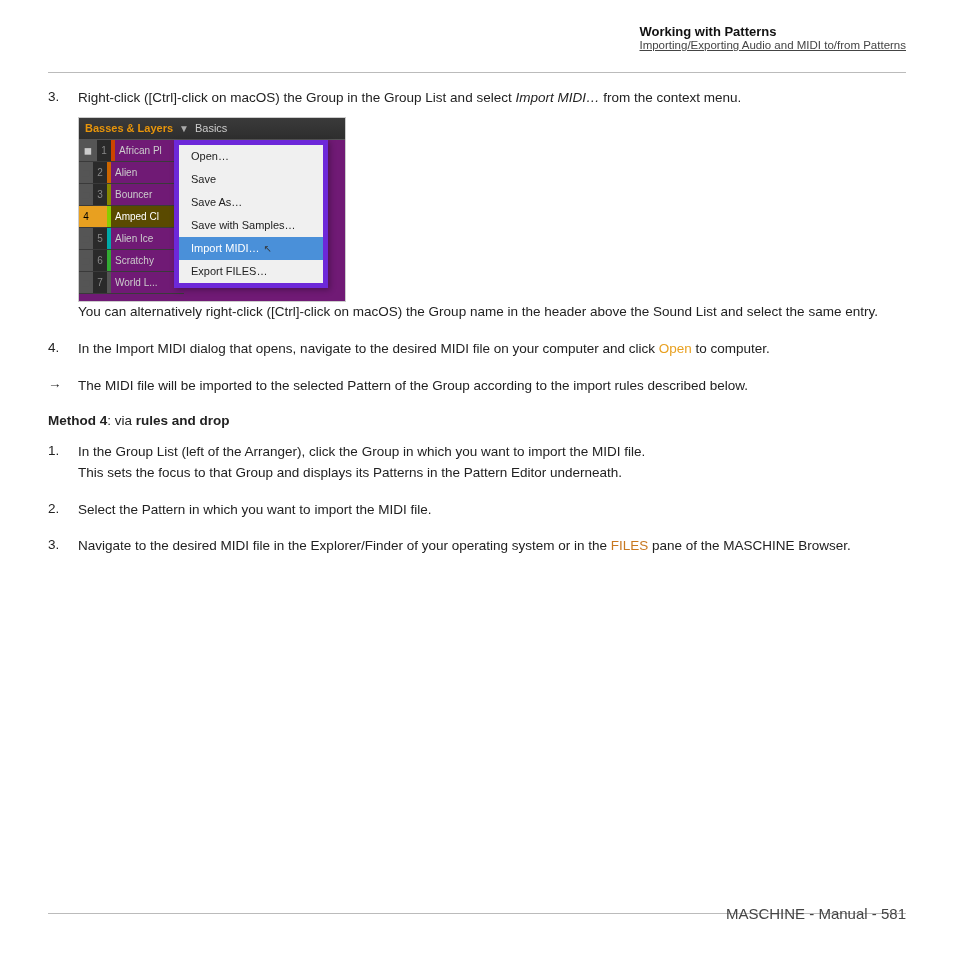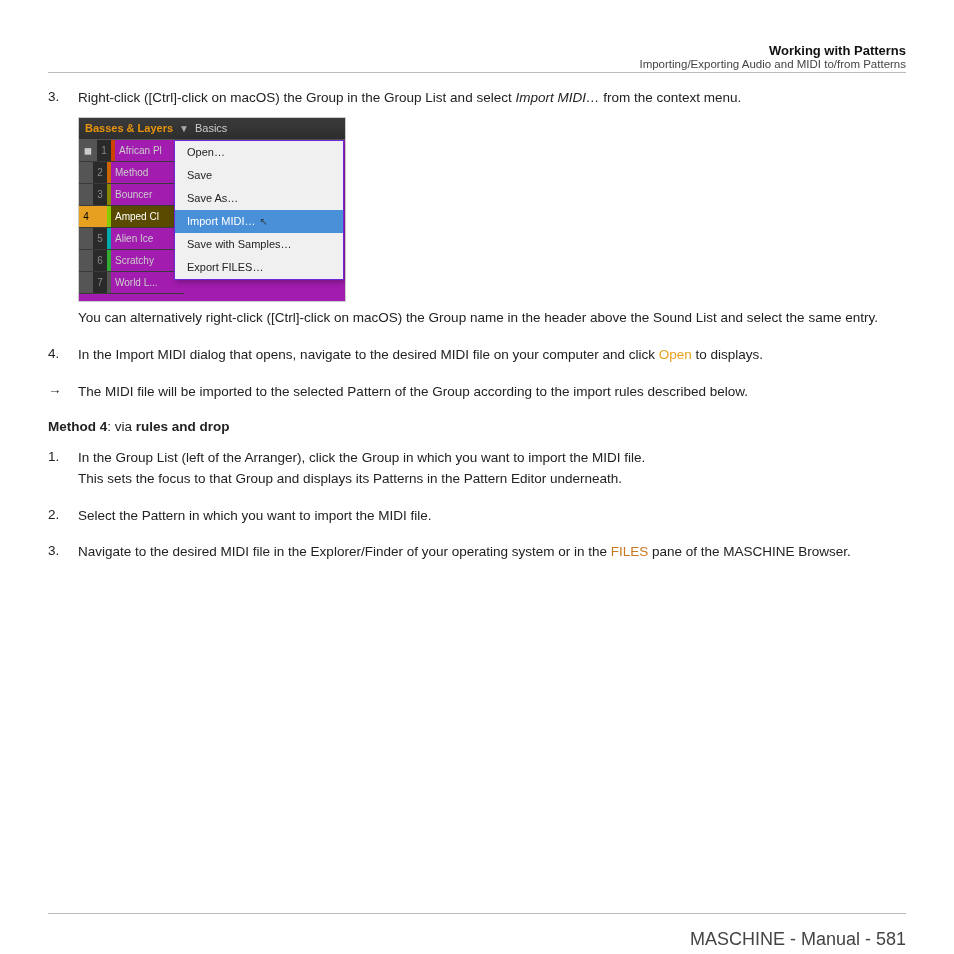--- a/index.html
+++ b/index.html
@@ -10,32 +10,33 @@
       font-family: Arial, Helvetica, sans-serif;
       font-size: 14px;
       color: #222;
       position: relative;
       overflow: hidden;
     }
 
     
     .page-header {
       position: absolute;
-      top: 43px;
-      right: 48px;
-      text-align: right;
+      top: 24px;
+      right: 48px;
+      text-align: left;
     }
     .page-header .title-bold {
       font-weight: bold;
       font-size: 13px;
       color: #111;
     }
     .page-header .subtitle {
       font-size: 11.5px;
       color: #444;
+      text-decoration: underline;
     }
 
     
     .header-rule {
       position: absolute;
       top: 72px;
       left: 48px;
       right: 48px;
       height: 1px;
       background: #bbb;
@@ -97,23 +98,22 @@
     .link-files {
       color: #c87820;
       text-decoration: none;
     }
 
     
     .screenshot-box {
       border: 1px solid #ccc;
       width: 268px;
       margin-top: 8px;
-      margin-bottom: 6px;
       font-size: 11px;
-      background: #a21caf;
+      background: #701a75;
       position: relative;
     }
 
     
     .ss-header {
       background: linear-gradient(to bottom, #3a3a3a, #2e2e2e);
       display: flex;
       align-items: center;
       height: 22px;
       padding: 0 6px;
@@ -172,23 +172,23 @@
     .ss-row.selected .ss-row-num {
       background: #e8a020;
       color: #000;
     }
 
     
     .ss-context-menu {
       position: absolute;
       left: 95px;
       top: 22px;
-      width: 170px;
+      width: 154px;
       background: #f0f0f0;
-      border: 1px solid #6d28d9;
+      border: 5px solid #6d28d9;
       box-shadow: 2px 2px 6px rgba(0,0,0,0.3);
       z-index: 10;
     }
     .ss-menu-item {
       padding: 3px 12px;
       font-size: 11px;
       color: #222;
       cursor: default;
     }
     .ss-menu-item.highlighted {
@@ -211,23 +211,23 @@
     .footer-rule {
       position: absolute;
       bottom: 40px;
       left: 48px;
       right: 48px;
       height: 1px;
       background: #bbb;
     }
     .footer-text {
       position: absolute;
-      bottom: 4px;
-      right: 48px;
-      font-size: 18px;
+      bottom: 32px;
+      right: 48px;
+      font-size: 15px;
       color: #444;
     }
 
     
     em { font-style: italic; }
     strong { font-weight: bold; }
   </style>
 </head>
 <body>
 
@@ -259,21 +259,21 @@
             <div class="ss-row-num" style="background:#555; color:#ccc;">◼</div>
             <div class="ss-row-num" style="background:#2a2a2a; color:#888; width:14px; font-size:10px;">1</div>
             <div class="ss-row-color" style="background:#cc4400;"></div>
             <div class="ss-row-name">African Pl</div>
           </div>
 
           <div class="ss-row">
             <div class="ss-row-num" style="background:#555; color:#555; width:14px;">◼</div>
             <div class="ss-row-num" style="background:#2a2a2a; color:#888; width:14px; font-size:10px;">2</div>
             <div class="ss-row-color" style="background:#cc6600;"></div>
-            <div class="ss-row-name">Method</div>
+            <div class="ss-row-name">Alien</div>
           </div>
 
           <div class="ss-row">
             <div class="ss-row-num" style="background:#555; color:#555; width:14px;">◼</div>
             <div class="ss-row-num" style="background:#2a2a2a; color:#888; width:14px; font-size:10px;">3</div>
             <div class="ss-row-color" style="background:#888800;"></div>
             <div class="ss-row-name">Bouncer</div>
           </div>
 
           <div class="ss-row selected">
@@ -302,35 +302,35 @@
             <div class="ss-row-num" style="background:#2a2a2a; color:#888; width:14px; font-size:10px;">7</div>
             <div class="ss-row-color" style="background:#555555;"></div>
             <div class="ss-row-name">World L...</div>
           </div>
         </div>
 
         <div class="ss-context-menu">
           <div class="ss-menu-item">Open…</div>
           <div class="ss-menu-item">Save</div>
           <div class="ss-menu-item">Save As…</div>
+          <div class="ss-menu-item">Save with Samples…</div>
           <div class="ss-menu-item highlighted">Import MIDI…<span class="ss-cursor">↖</span></div>
-          <div class="ss-menu-item">Save with Samples…</div>
           <div class="ss-menu-item">Export FILES…</div>
 
         </div>
       </div>
 
       <span>You can alternatively right-click ([Ctrl]-click on macOS) the Group name in the header above the Sound List and select the same entry.</span>
     </div>
   </div>
 
   <div class="list-item">
     <div class="list-number">4.</div>
     <div class="list-content">
-      <span>In the Import MIDI dialog that opens, navigate to the desired MIDI file on your computer and click </span><a class="link-open" href="#"><span>Open</span></a><span> to displays.</span>
+      <span>In the Import MIDI dialog that opens, navigate to the desired MIDI file on your computer and click </span><a class="link-open" href="#"><span>Open</span></a><span> to computer.</span>
     </div>
   </div>
 
   <div class="arrow-item">
     <div class="arrow-symbol">→</div>
     <div class="list-content">The MIDI file will be imported to the selected Pattern of the Group according to the import rules described below.</div>
   </div>
 
   <div class="method-heading">
     <span class="method-label">Method 4</span><span>: via </span><strong>rules and drop</strong>

